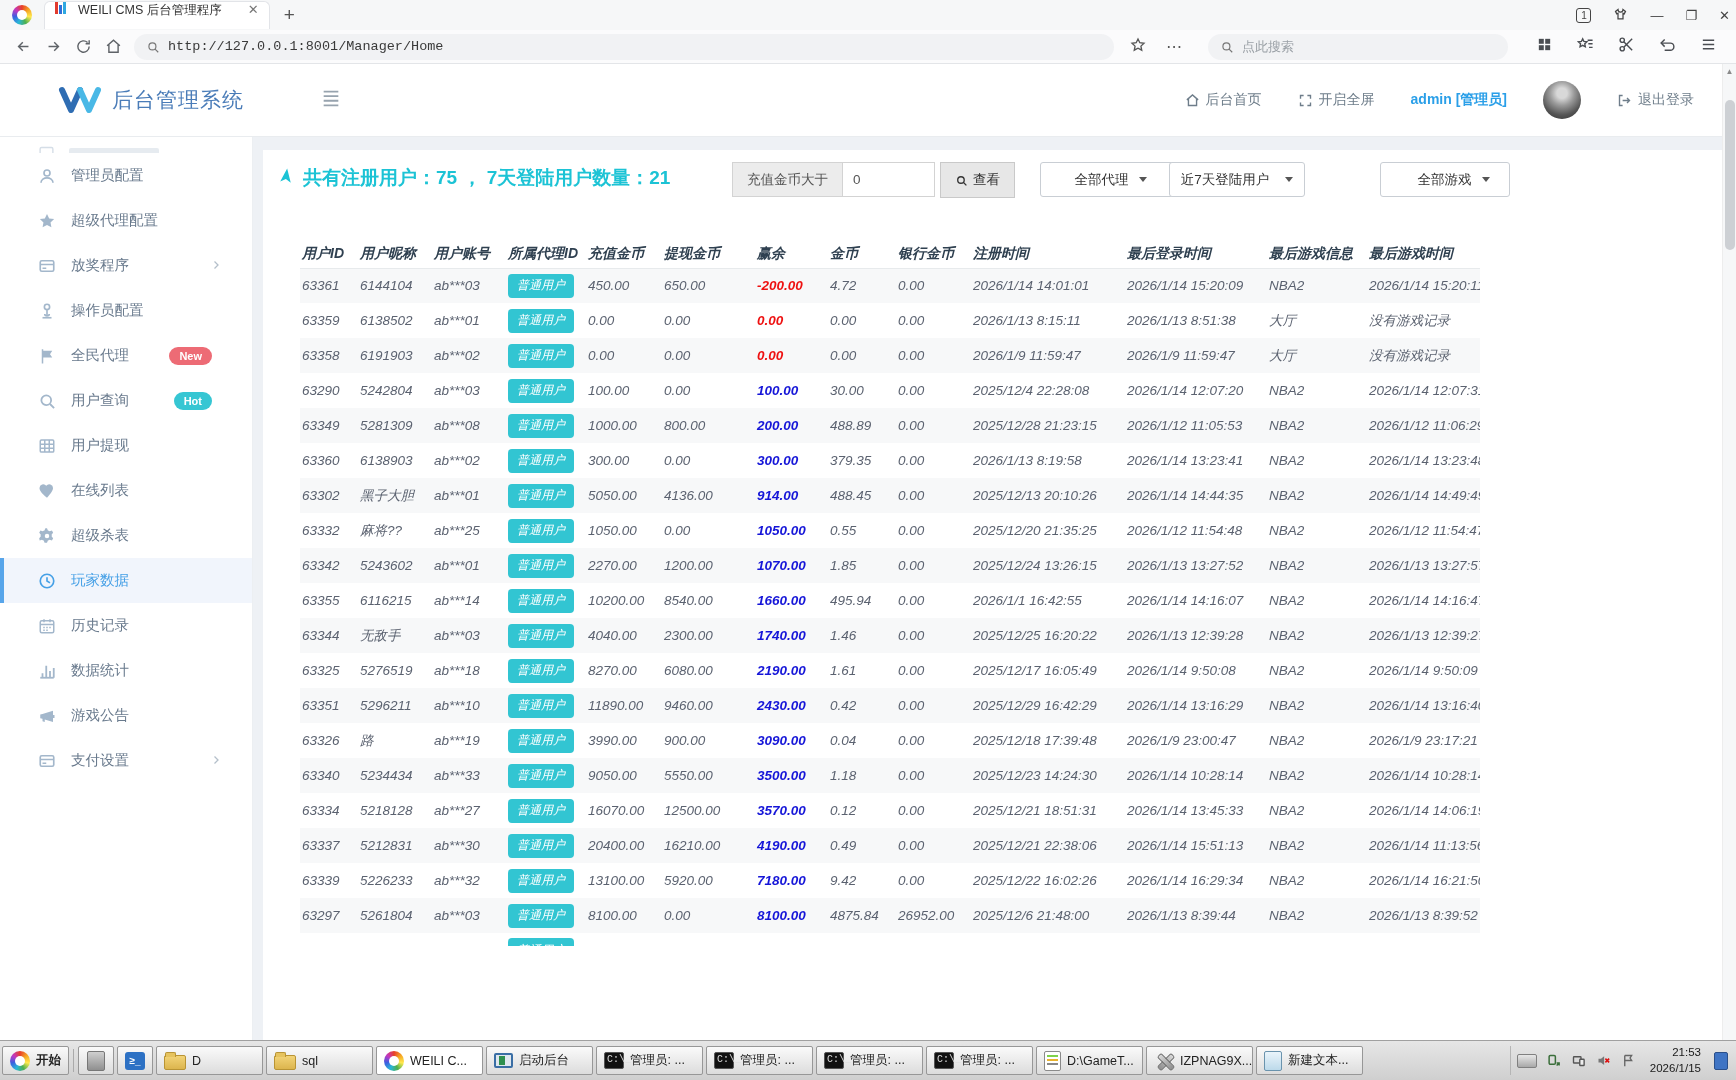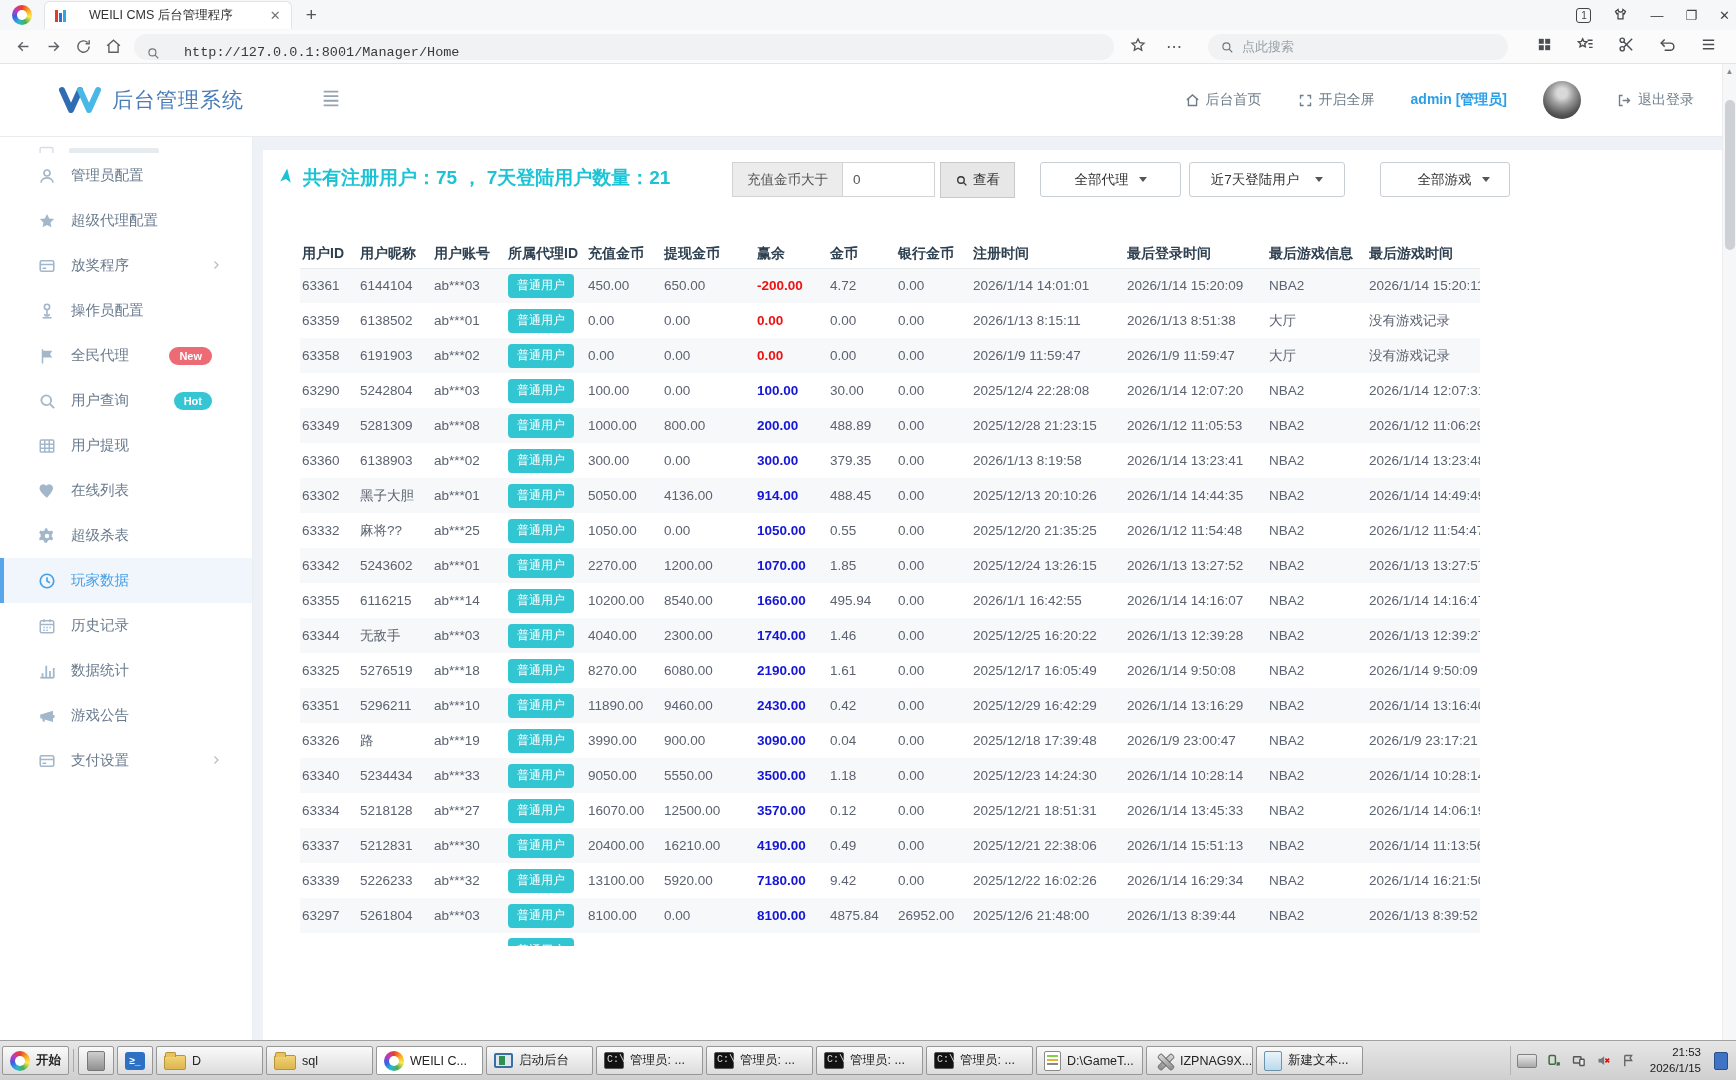--- a/index.html
+++ b/index.html
@@ -4,37 +4,37 @@
 <style>
   * { margin:0; padding:0; box-sizing:border-box; }
   html,body { width:1736px; height:1080px; overflow:hidden; background:#fff;
     font-family:"Liberation Sans","DejaVu Sans",sans-serif; }
 
   
   .tabstrip { height:30px; background:#f6f7f8; display:flex; align-items:center; position:relative; }
   .b-logo { width:20px; height:20px; border-radius:50%; margin:0 12px;
     background:conic-gradient(#e8402a,#f5a623,#ffe94e,#4caf50,#29b6d8,#3b5fe0,#c238c2,#e8402a); position:relative; }
   .b-logo::after { content:""; position:absolute; inset:5px; border-radius:50%; background:#fff; }
-  .tab { display:flex; align-items:center; gap:23px; background:#fff; border:1px solid #e2e4e8; border-bottom:none;
+  .tab { display:flex; align-items:flex-start; gap:12px; background:#fff; border:1px solid #e2e4e8; border-bottom:none;
     border-radius:6px 6px 0 0; height:28px; padding:0 10px; min-width:200px; }
   .tab-fav { display:flex; gap:1px; align-items:flex-end; height:12px; }
   .tab-fav i { display:block; width:3px; }
   .tab-fav .f1{ height:12px; background:#e23b2e; } .tab-fav .f2{ height:9px; background:#2f6fd8; } .tab-fav .f3{ height:12px; background:#2fa8e0; }
   .tab-title { font-size:12.5px; color:#333; white-space:nowrap; }
   .tab-close { color:#777; font-size:13px; margin-left:14px; cursor:default; }
   .newtab { font-size:19px; color:#555; margin-left:14px; }
   .winbtns { position:absolute; right:6px; top:0; height:30px; display:flex; align-items:center; gap:22px; color:#444; }
   .winbtns .wb { font-size:13px; line-height:1; }
   .tabcount { width:15px; height:15px; border:1.5px solid #444; border-radius:3px; font-size:10px; display:flex;
     align-items:center; justify-content:center; color:#444; }
   .navbar { height:34px; background:#fbfbfc; border-bottom:1px solid #e3e5e8; display:flex; align-items:center; }
   .nav-ic { width:30px; display:flex; justify-content:center; color:#5f6368; }
   .nav-ic svg { width:17px; height:17px; }
   .urlbox { margin-left:6px; width:980px; height:26px; border-radius:14px; background:#f1f2f4; display:flex;
-    align-items:flex-end; padding:0 12px; gap:24px; }
+    align-items:center; padding:0 12px; gap:8px; }
   .urlbox svg { width:14px; height:14px; color:#777; }
   .url-text { font-family:"Liberation Mono","DejaVu Sans Mono",monospace; font-size:13.5px; color:#3a3a3a; }
   .url-extras { display:flex; align-items:center; gap:20px; margin-left:16px; color:#555; }
   .searchbox { margin-left:26px; width:300px; height:26px; border-radius:14px; background:#f1f2f4; display:flex;
     align-items:center; padding:0 12px; gap:8px; }
   .searchbox svg { width:14px; height:14px; color:#777; }
   .search-ph { font-size:13px; color:#9aa0a6; }
   .nav-right { display:flex; align-items:center; gap:24px; margin-left:28px; color:#4a4d52; }
   .nav-right svg { width:17px; height:17px; }
 
@@ -87,25 +87,25 @@
   .fgroup { position:absolute; left:469px; top:12px; display:flex; font-size:13.5px; }
   .fgroup .flabel { background:#ececec; border:1px solid #d3d3d3; border-right:none; padding:0 14px; height:35px;
     display:flex; align-items:center; color:#555; }
   .fgroup input { width:93px; height:35px; border:1px solid #d3d3d3; padding:0 10px; font-size:13.5px; color:#555; outline:none; }
   .fgroup .fbtn { margin-left:5px; height:35px; background:#e7e7e7; border:1px solid #c9c9c9; padding:17px 14px;
     display:flex; align-items:center; gap:5px; font-size:13.5px; color:#333; cursor:pointer; }
   .fgroup .fbtn svg { width:13px; height:13px; }
   .dd { position:absolute; top:12px; height:35px; background:#fff; border:1px solid #c9ced4; border-radius:3px;
     display:flex; align-items:center; justify-content:center; gap:10px; font-size:13.5px; color:#333; cursor:pointer; }
   .dd .caret { width:0; height:0; border-left:4px solid transparent; border-right:4px solid transparent; border-top:5px solid #555; }
-  .dd1 { left:777px; width:141px; } .dd2 { left:926px; width:156px;gap:16px; } .dd3 { left:1117px; width:130px;padding-left:17px; }
+  .dd1 { left:777px; width:141px; } .dd2 { left:906px; width:136px;gap:16px; } .dd3 { left:1117px; width:130px;padding-left:17px; }
 
   
   .table-clip { height:706px; overflow:hidden; margin-left:37px; margin-top:30px; }
-  table.users { border-collapse:collapse; table-layout:fixed; width:1180px; }
+  table.users { border-collapse:collapse; table-layout:fixed; width:1180px;font-style:italic; }
   table.users th { height:28px; text-align:left; font-size:14px; color:#2f4050; font-weight:bold;
     border-bottom:1px solid #e7eaec; padding:0 2px; white-space:nowrap; }
   table.users td { height:35px; font-size:13.5px; color:#5b6270; padding:0 2px; white-space:nowrap; overflow:hidden; }
   table.users tr.odd td { background:#f7f8f9; }
   td.uid { color:#5592d4; cursor:pointer; }
   .ubadge { display:inline-block; background:#32c5d2; color:#fff; font-size:12px; padding:3.5px 9px; border-radius:4px; }
   td.win { font-weight:bold; }
   td.win.neg { color:#ee1111; } td.win.pos { color:#1515d8; }
   .c1{width:58px}.c2{width:74px}.c3{width:74px}.c4{width:80px}.c5{width:76px}.c6{width:93px}.c7{width:73px}
   .c8{width:68px}.c9{width:75px}.c10{width:154px}.c11{width:142px}.c12{width:100px}.c13{width:auto}

